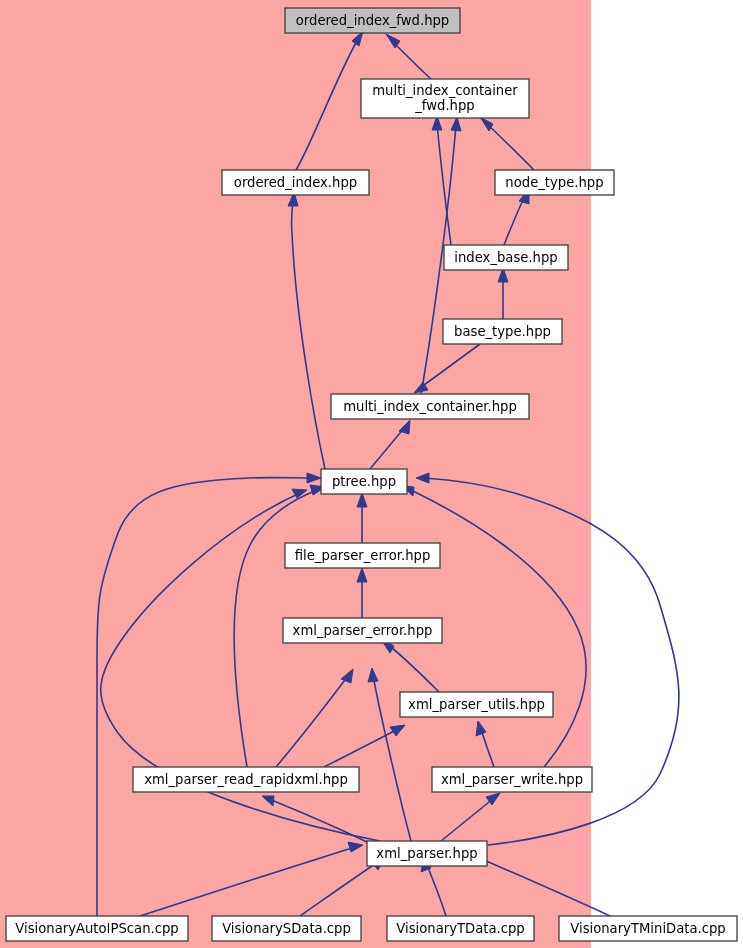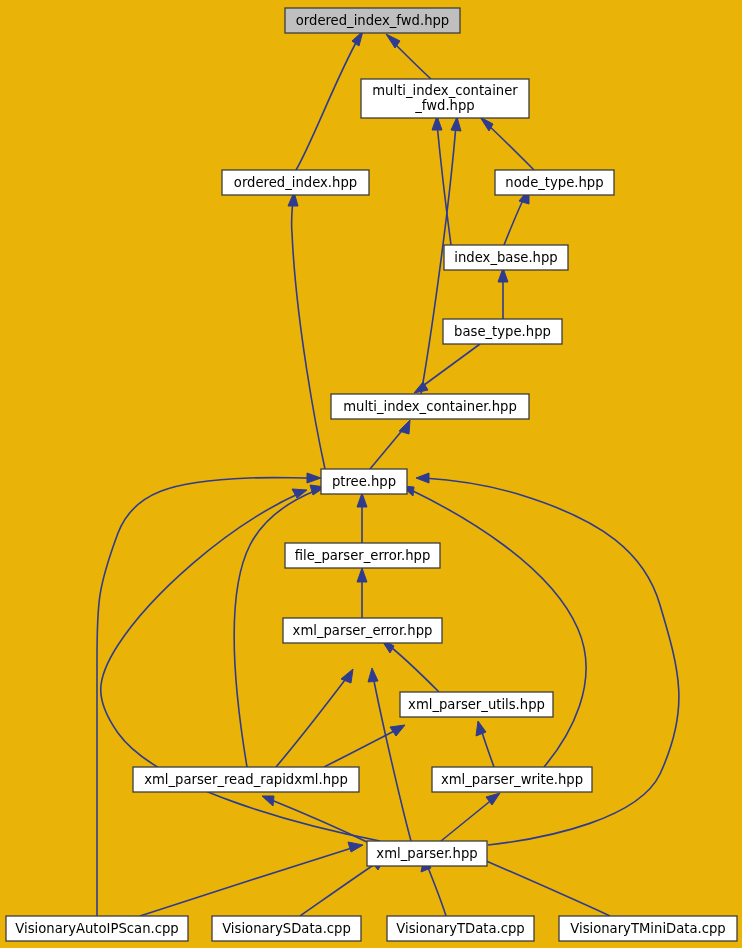--- a/index.html
+++ b/index.html
@@ -9,23 +9,23 @@
     background: #ffffff;
   }
   body {
     width: 743px;
     height: 948px;
     overflow: hidden;
     font-family: "DejaVu Sans", "Liberation Sans", sans-serif;
   }
   #graph-root {
     position: relative;
-    width: 742px;
+    width: 591px;
     height: 948px;
-    background: #eab308;
+    background: #fca5a5;
   }
   svg#depgraph {
     display: block;
     width: 743px;
     height: 948px;
   }
   .edge-path {
     fill: none;
     stroke: #2e3b8f;
     stroke-width: 1.6;

